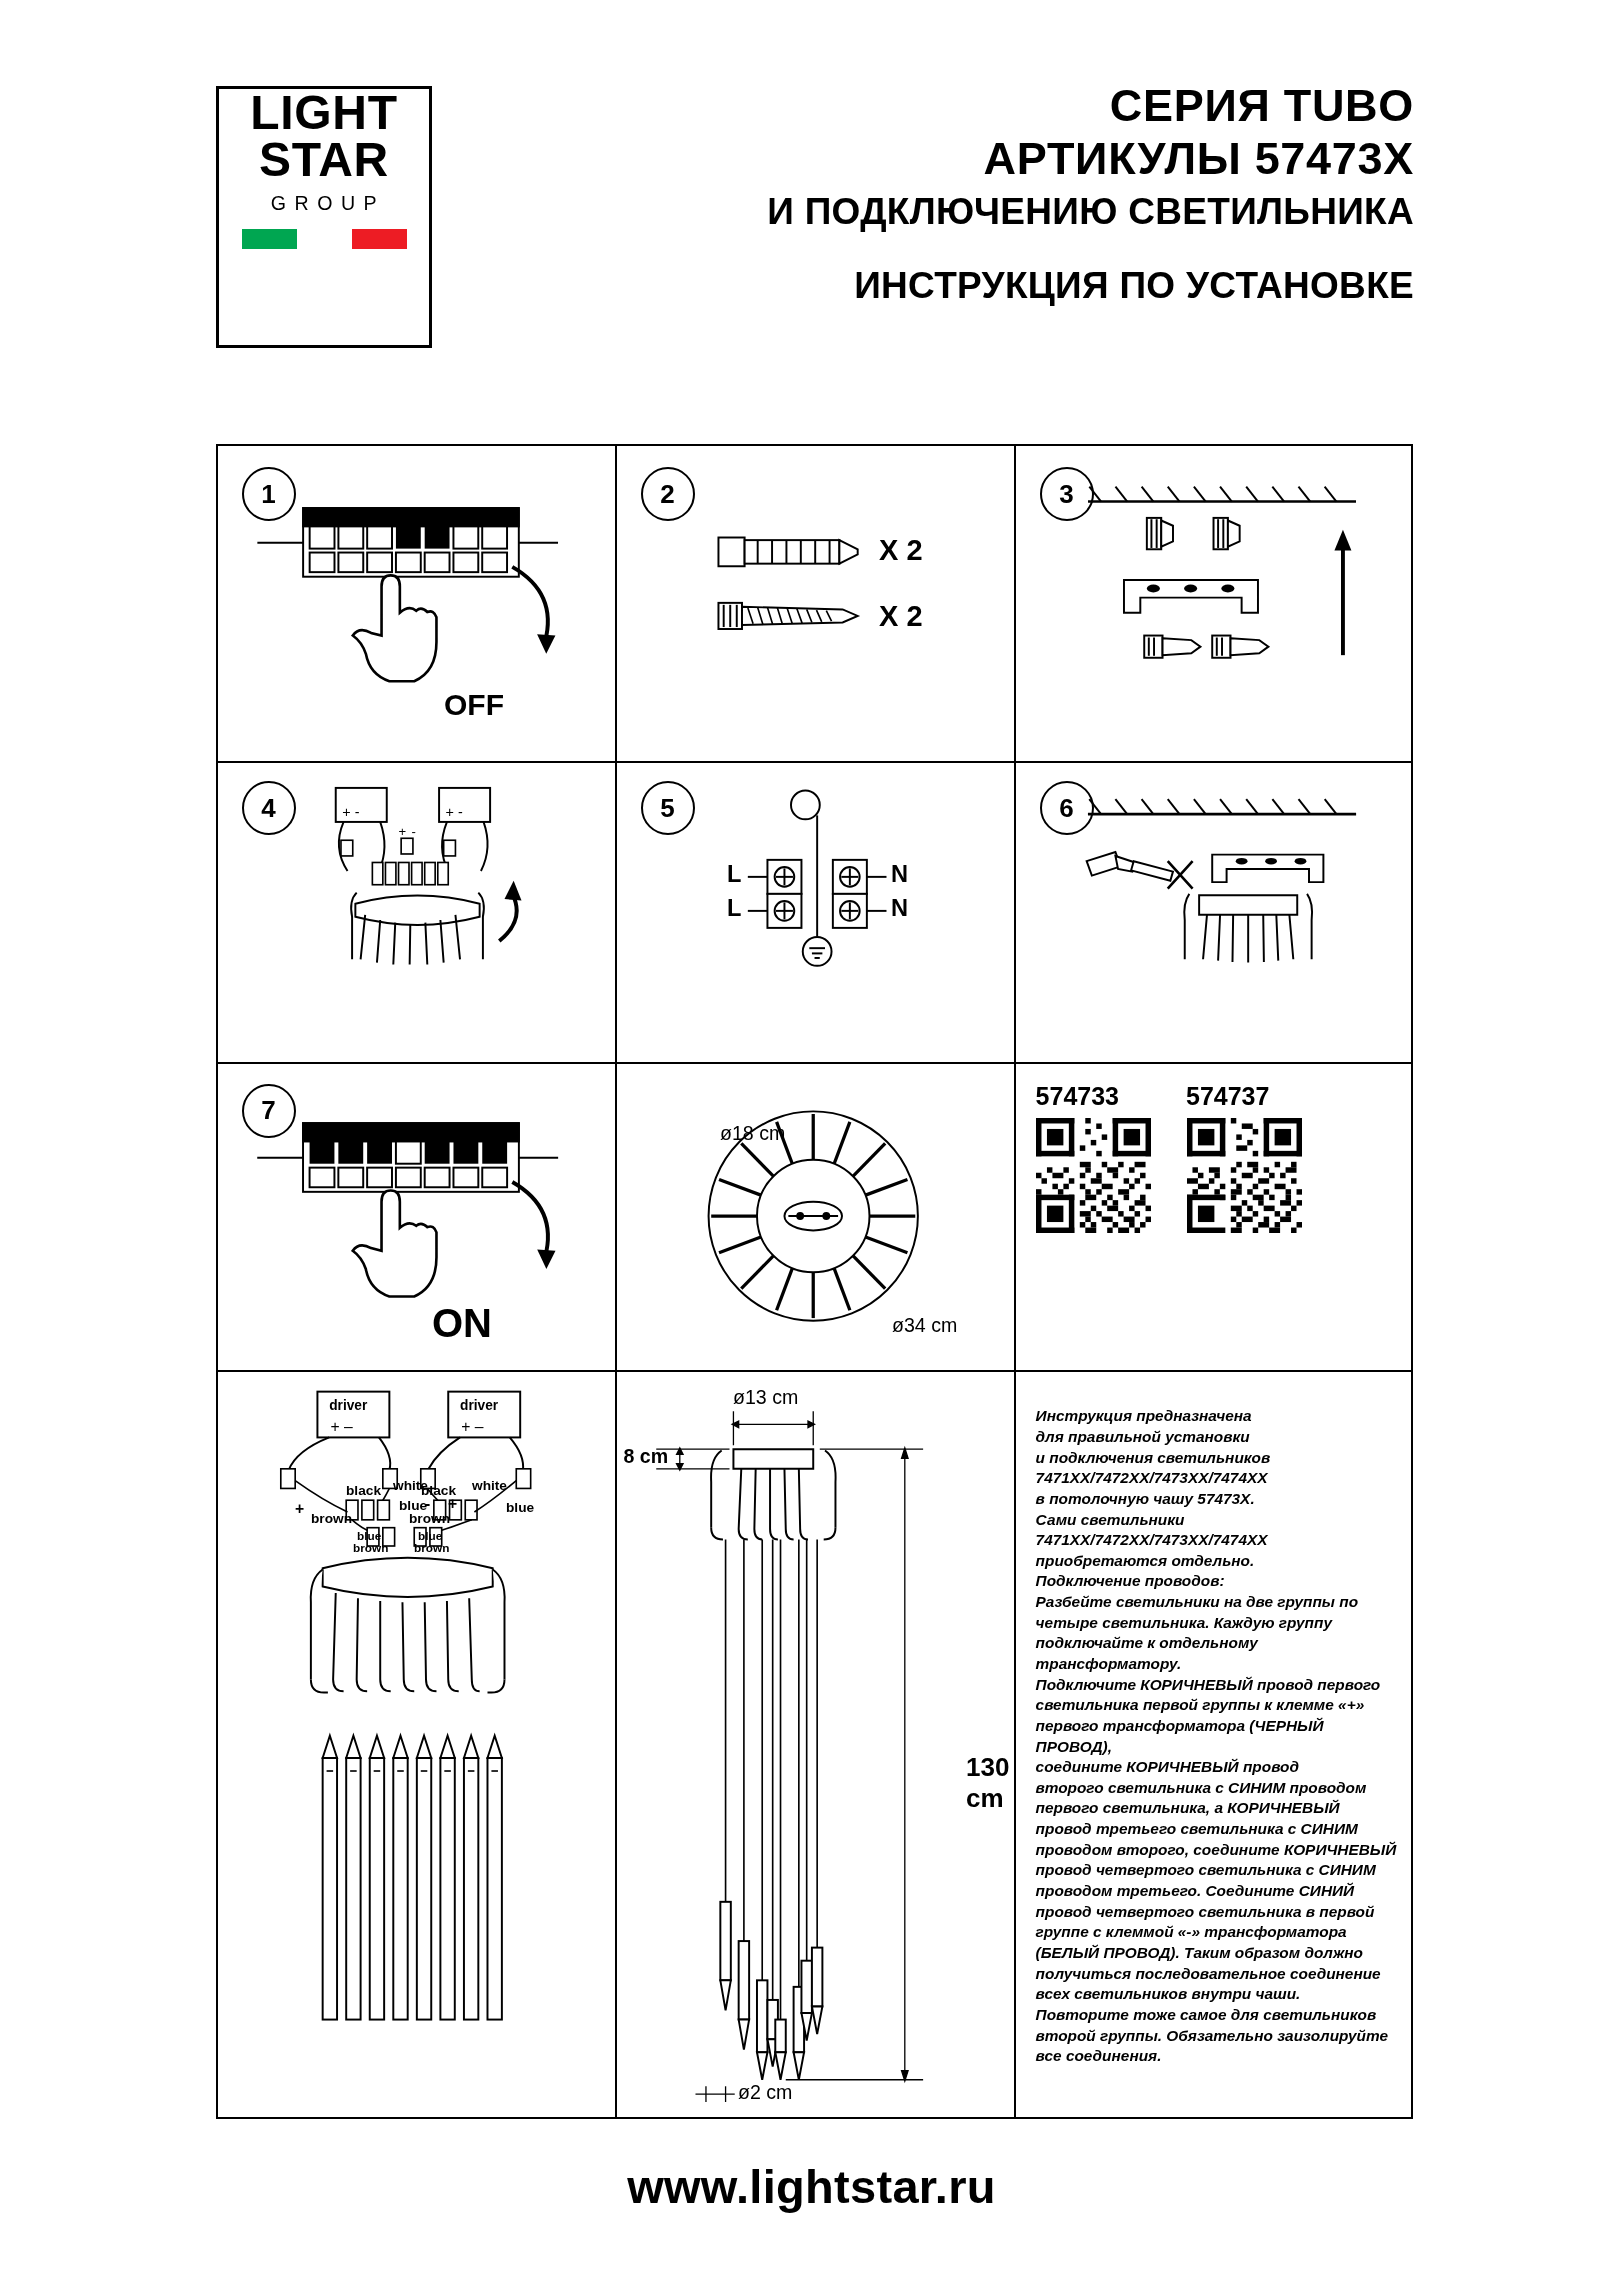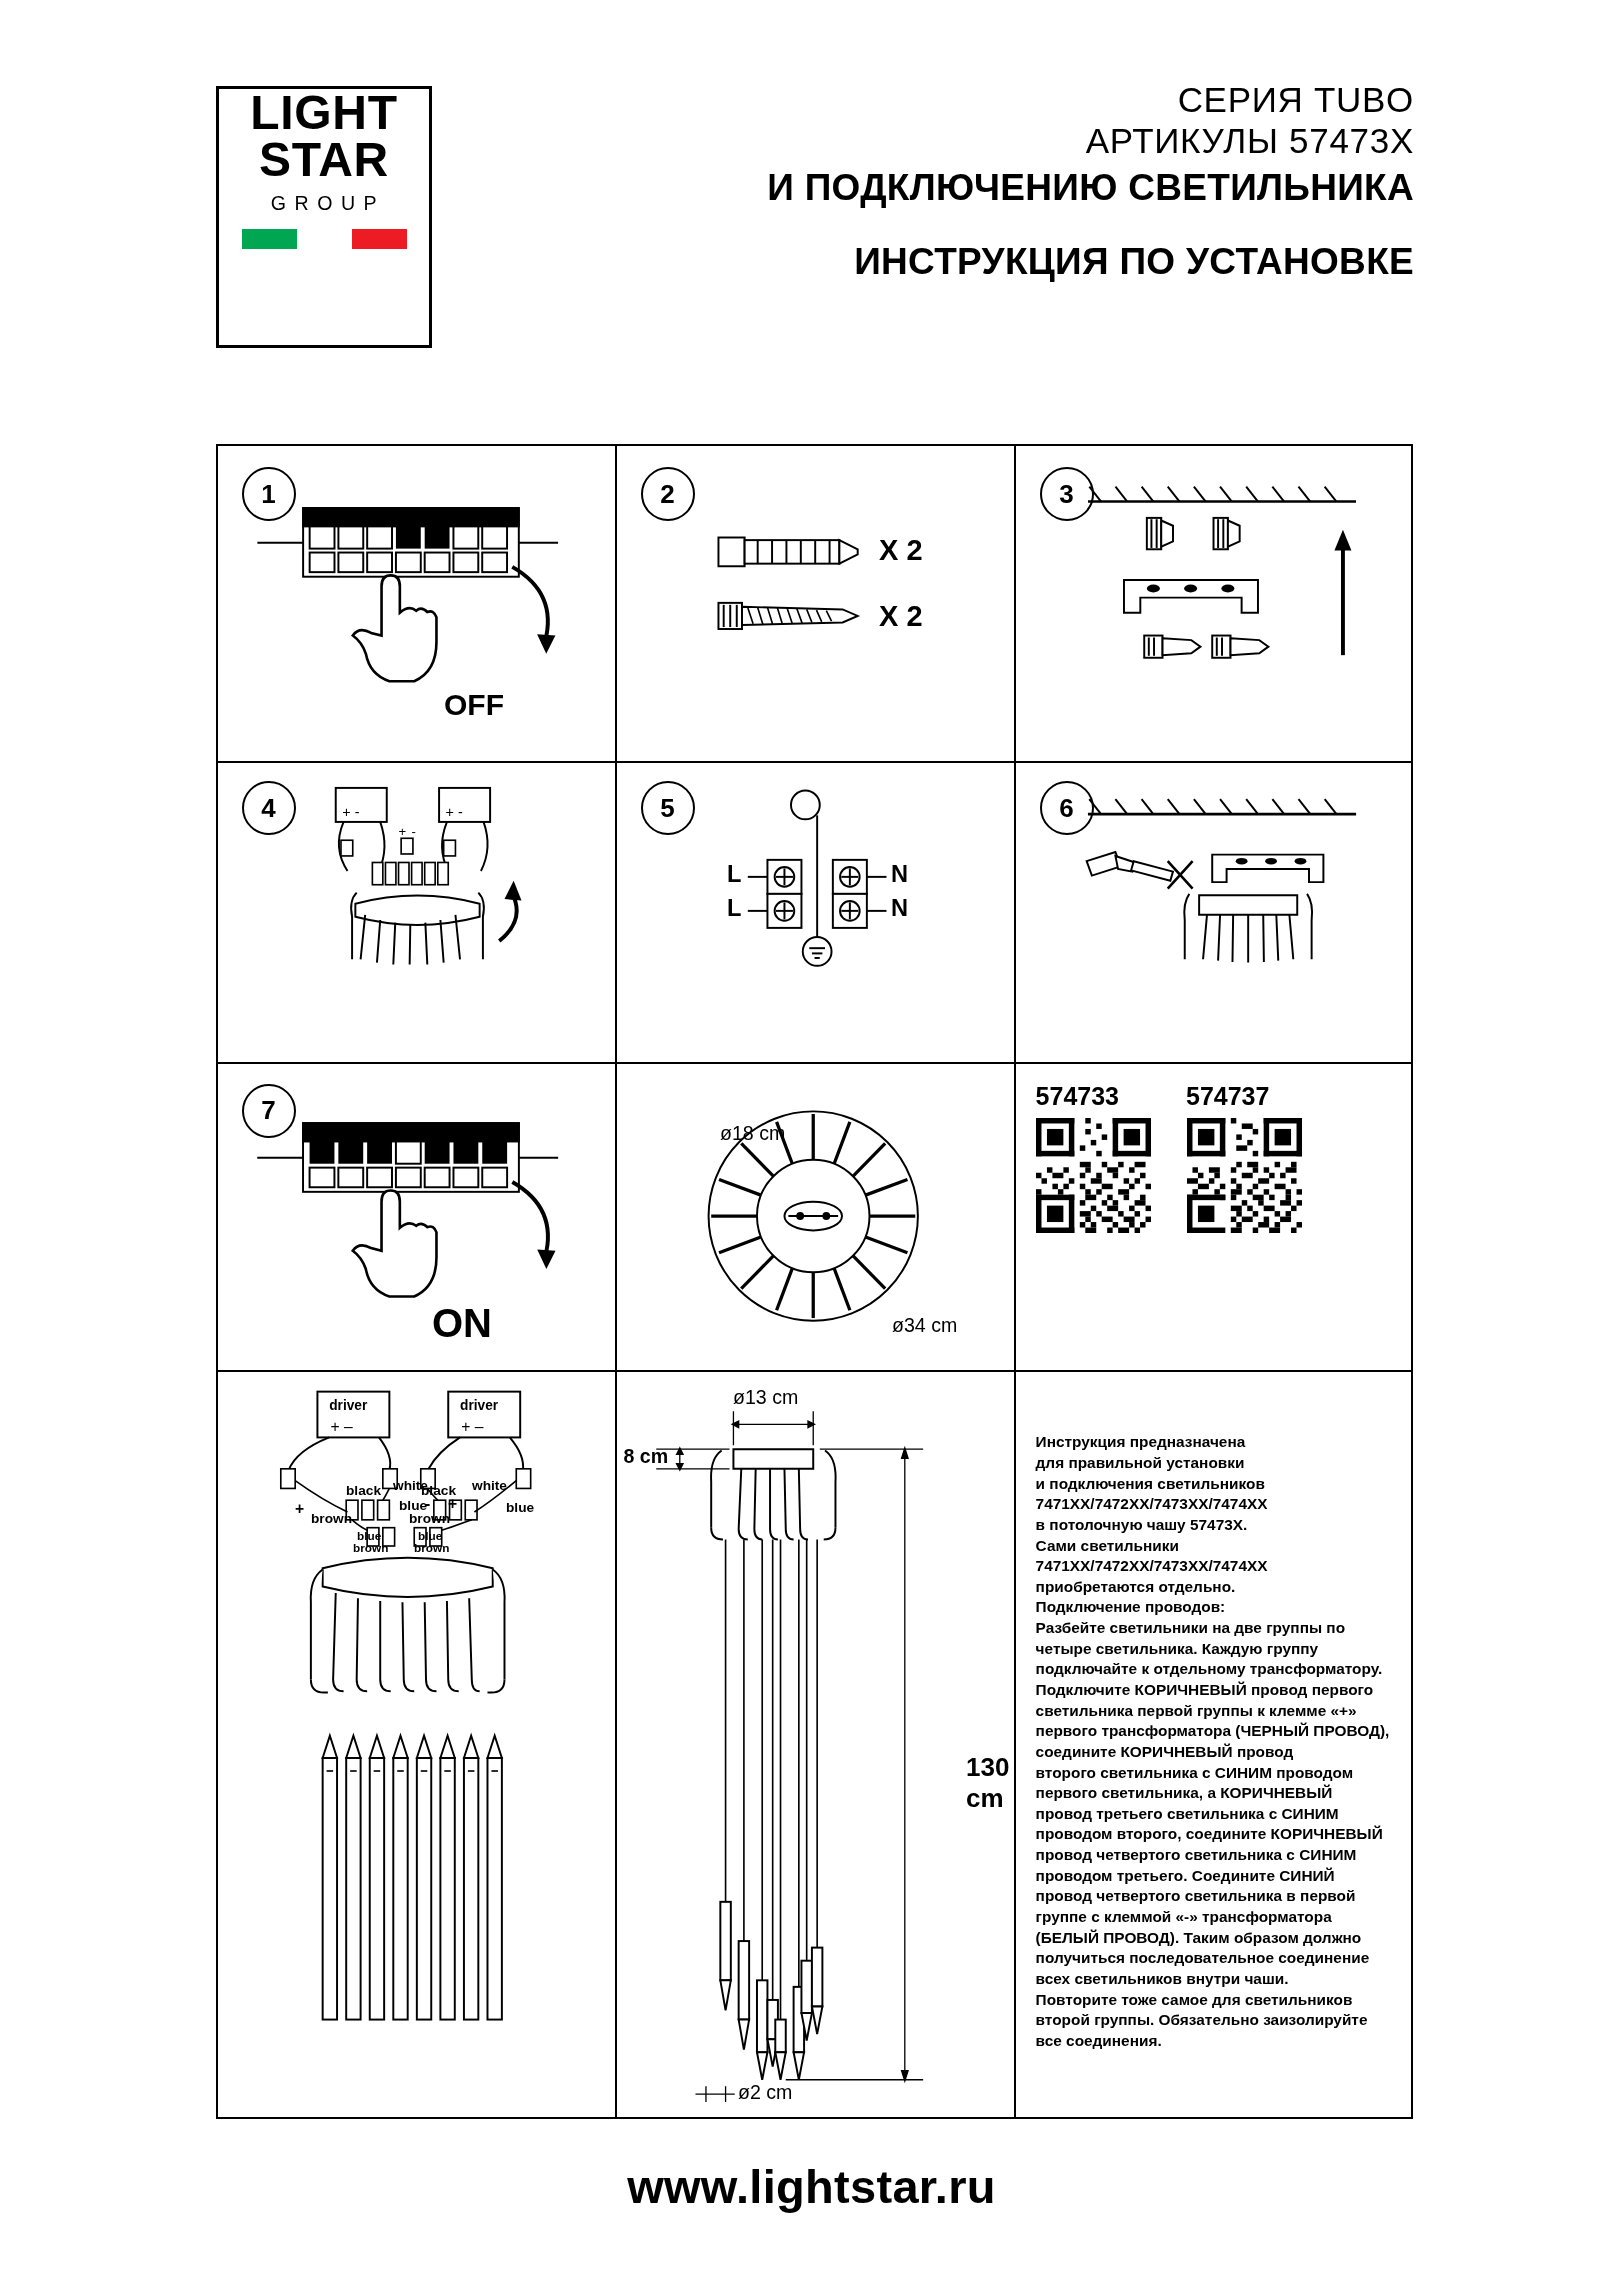--- a/index.html
+++ b/index.html
@@ -19,21 +19,21 @@
     position:absolute; left:0; top:6.5px; width:216px; height:262px;
     border:3.3px solid #000; box-sizing:border-box;
     display:flex; flex-direction:column; align-items:center; justify-content:flex-start;
   }
   .logo-line { font-weight:bold; font-size:48px; letter-spacing:0.7px; line-height:0.98; }
   .logo-group { font-size:19.6px; letter-spacing:8.5px; margin-top:9.2px; margin-left:7.9px; }
   .logo-flag { display:flex; margin-top:14.4px; width:165px; height:19.6px; }
   .logo-flag span { flex:1; }
 
   .header-right { position:absolute; left:249px; top:0; width:949px; text-align:right; }
-  .h-title { font-size:35px; font-weight:normal; letter-spacing:0.7px; line-height:1.18; }
+  .h-title { font-size:45px; font-weight:bold; letter-spacing:0.7px; line-height:1.18; }
   .h-sub { font-size:37px; font-weight:bold; letter-spacing:0.3px; line-height:1.3; margin-top:26px;}
 
   
   .frame { position:absolute; left:216px; top:444px; width:1197px; height:1675px; border:2px solid #000; box-sizing:border-box; }
   .cell { position:absolute; box-sizing:border-box; }
   .bdr-r { border-right:2px solid #000; }
   .bdr-b { border-bottom:2px solid #000; }
 
   .stepnum {
     position:absolute; width:50px; height:50px; border:2.6px solid #000; border-radius:50%;
@@ -820,21 +820,21 @@
           <line x1="166" y1="1092" x2="166" y2="1116"></line>
           <line x1="120" y1="1104" x2="180" y2="1104"></line>
         </g>
       </svg>
       <div class="lbl" style="left:116px;top:14.4px;font-size:19.6px;font-weight:normal;">ø13 cm</div>
       <div class="lbl" style="left:6.5px;top:73px;font-size:19.6px;">8 cm</div>
       <div class="lbl" style="left:301px;top:380px;font-size:26px;margin-left:48px;">130 cm</div>
       <div class="lbl" style="left:121px;top:709px;font-size:19.6px;font-weight:normal;">ø2 cm</div>
     </div>
 
-    <div class="cell" style="left:798px;top:968px;width:397px;height:537px;">
+    <div class="cell" style="left:798px;top:942px;width:397px;height:537px;font-style:italic;">
       <div class="notes notes-bold" style="left:19.6px;top:18.3px;width:366px;">
         <div>Инструкция предназначена</div>
         <div>для правильной установки</div>
         <div>и подключения светильников</div>
         <div>7471XX/7472XX/7473XX/7474XX</div>
         <div>в потолочную чашу 57473X.</div>
         <div>Сами светильники</div>
         <div>7471XX/7472XX/7473XX/7474XX</div>
         <div>приобретаются отдельно.</div>
         <div>Подключение проводов:</div>

